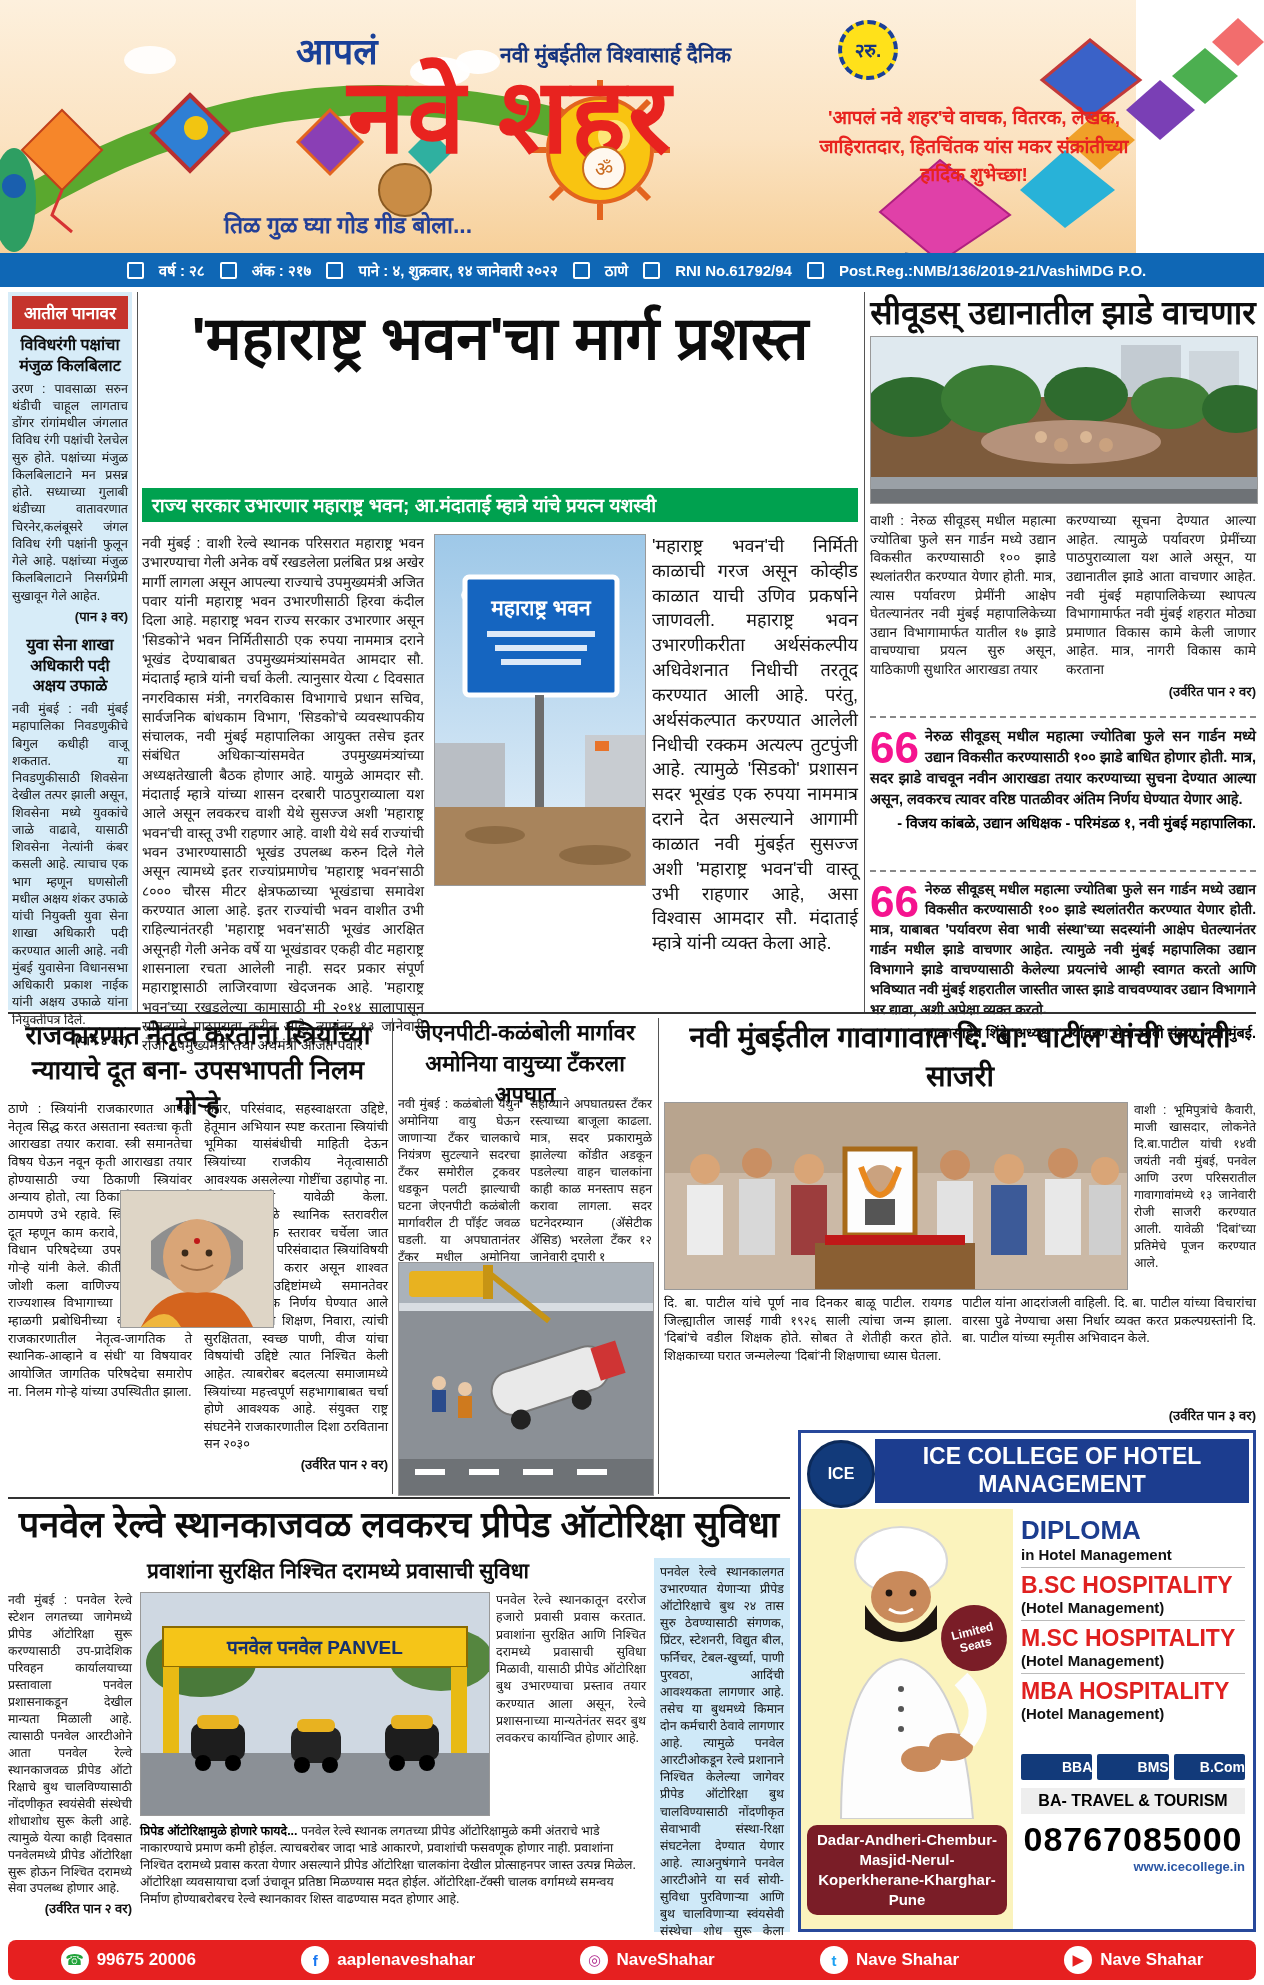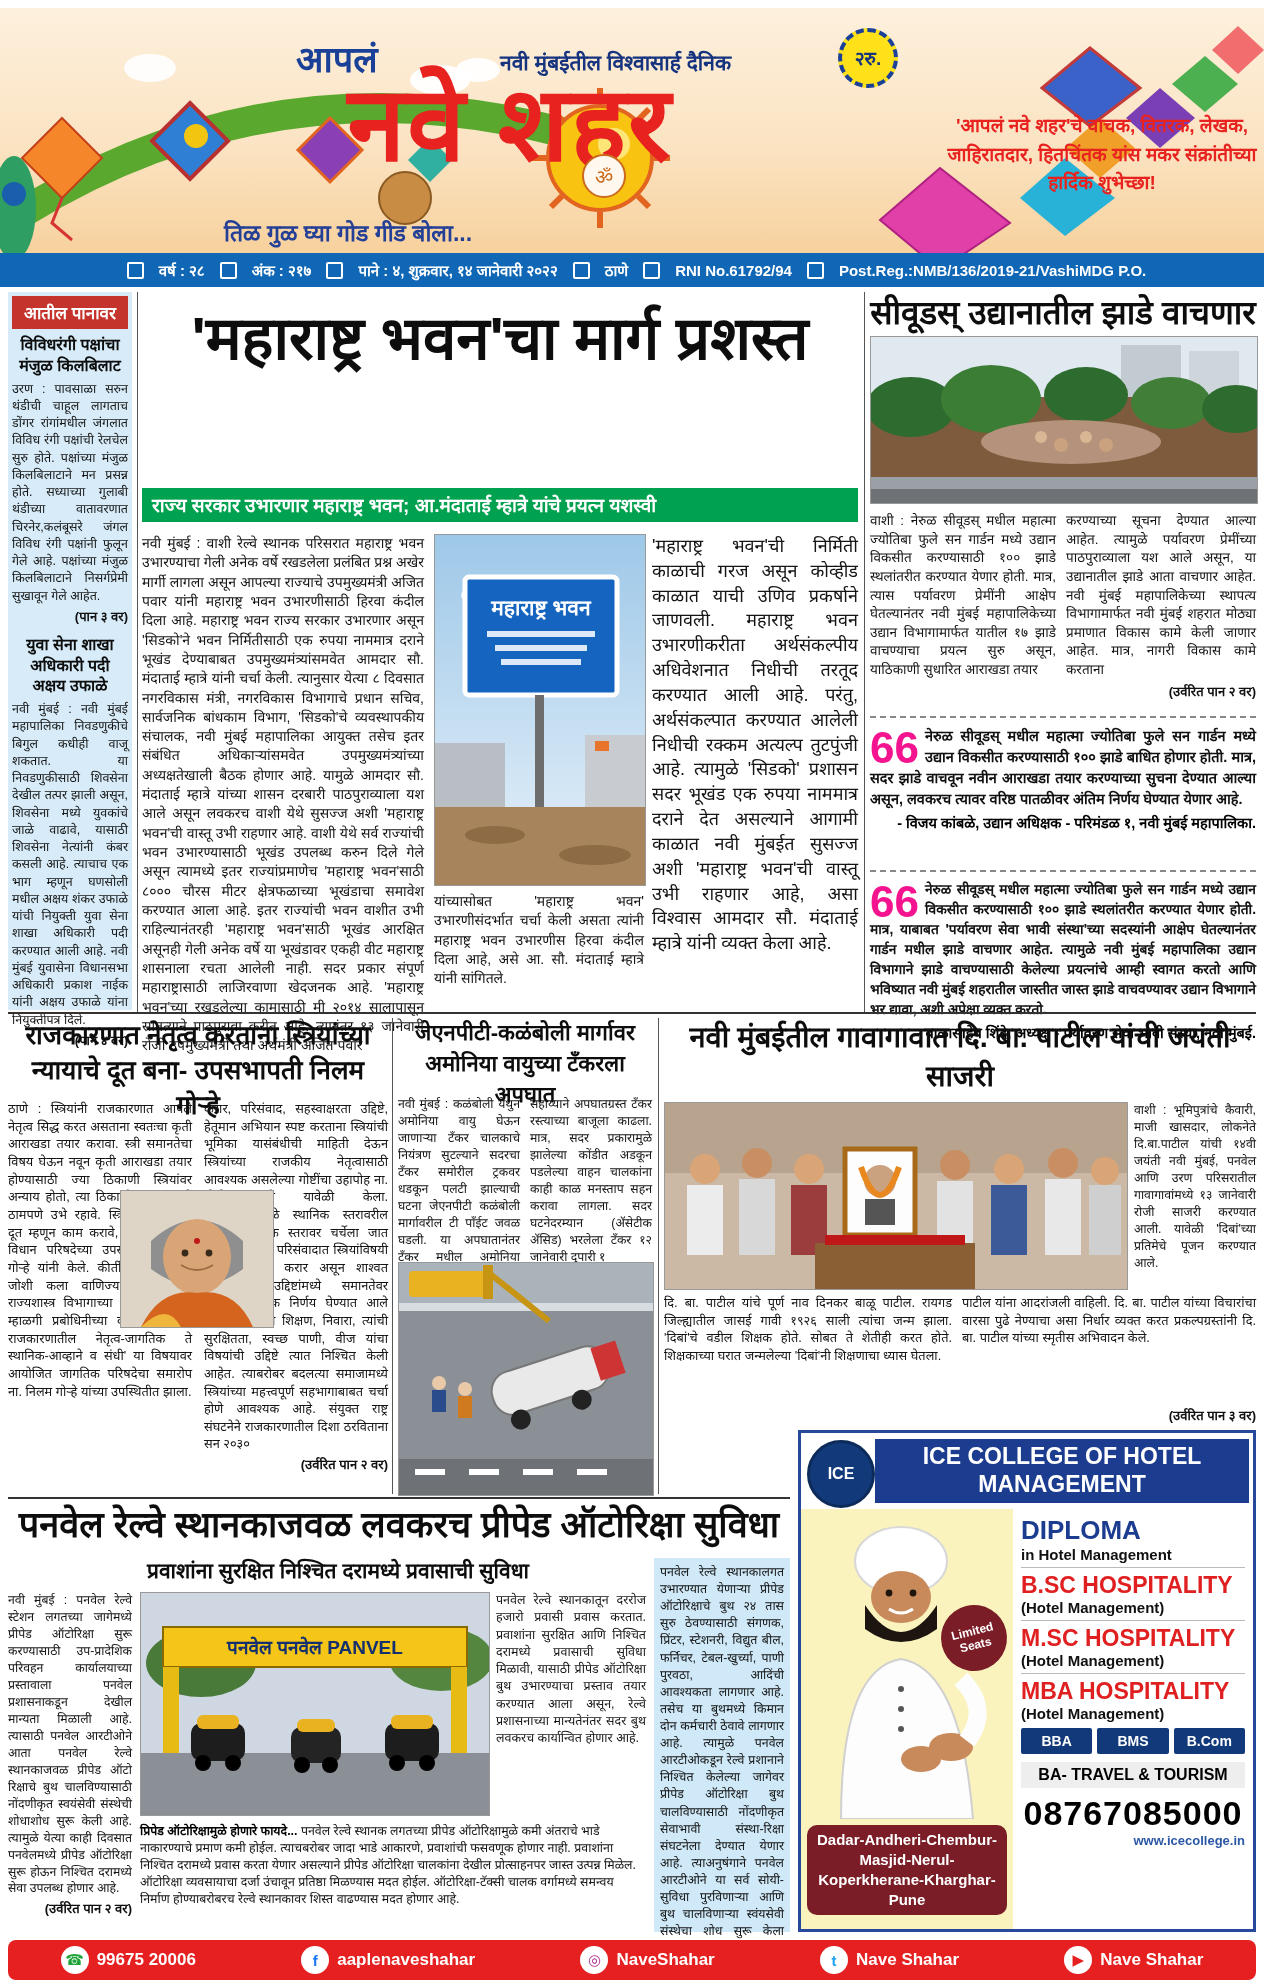--- a/index.html
+++ b/index.html
@@ -1,20 +1,20 @@
 <!DOCTYPE html>
 <html><head>
 <meta charset="utf-8">
 <style>
   html,body{margin:0;padding:0;background:#e9e9e9;}
   .page{position:relative;width:1264px;height:1985px;background:#ffffff;
         font-family:"Liberation Sans","DejaVu Sans",sans-serif;overflow:hidden;margin:0 auto;}
   .abs{position:absolute;}
   
-  .masthead{left:0;top:8px;width:1264px;height:253px;
+  .masthead{left:0;top:0;width:1136px;height:253px;
     background:linear-gradient(180deg,#fdf0dd 0%,#fbe3c2 55%,#f7d09a 100%);}
   .brand-prefix{left:296px;top:26px;font-size:36px;font-weight:bold;color:#1a4098;}
   .brand-title{left:225px;top:46px;width:570px;text-align:center;font-size:104px;line-height:1.35;
     font-weight:800;color:#e8231f;letter-spacing:2px;}
   .tagline{left:500px;top:40px;width:330px;font-size:21px;font-weight:bold;color:#15337e;}
   .price-badge{left:838px;top:20px;width:52px;height:52px;border-radius:50%;background:#ffe11a;
     border:4px dashed #1a4098;display:flex;align-items:center;justify-content:center;
     font-size:19px;font-weight:bold;color:#15337e;}
   .greeting{right:6px;top:104px;width:312px;text-align:center;font-size:19px;font-weight:bold;
     color:#e8231f;line-height:1.5;}
@@ -98,22 +98,22 @@
     transform:rotate(-14deg);line-height:1.2;}
   .ad-loc{left:6px;top:316px;width:200px;height:90px;background:#7a1d27;border-radius:10px;color:#fff;
     display:flex;align-items:center;justify-content:center;text-align:center;font-size:15px;font-weight:bold;
     line-height:1.35;padding:4px;box-sizing:border-box;}
   .prog-title{font-weight:800;}
   .prog-blue{color:#1c3d8f;font-size:26px;}
   .prog-red{color:#e02020;font-size:23px;}
   .prog-sub{font-size:15px;font-weight:bold;color:#111;margin-bottom:4px;}
   .prog-div{border-top:1px solid #bbb;margin:4px 0;}
   .deg-row{display:flex;gap:5px;margin-top:6px;}
-  .deg-box{flex:1;background:#123a7a;color:#fff;text-align:center;font-weight:bold;font-size:14px;
-    padding:5px 0;border-radius:2px;}
+  .deg-box{flex:1;background:#123a7a;color:#fff;text-align:right;font-weight:bold;font-size:14px;
+    padding:5px 0;border-radius:2px;margin-top:26px;}
   .travel{font-size:16px;font-weight:800;text-align:center;margin-top:8px;background:#eee;padding:4px 0;}
   .ad-phone{font-size:34px;font-weight:800;letter-spacing:1px;text-align:center;margin-top:6px;color:#000;}
   .ad-web{font-size:13px;font-weight:bold;color:#2b57a5;text-align:right;}
   
   .footer{left:8px;top:1940px;width:1248px;height:40px;background:#e62020;border-radius:8px;
     display:flex;align-items:center;justify-content:space-around;color:#fff;}
   .foot-item{display:flex;align-items:center;gap:8px;font-size:17px;font-weight:bold;}
   .foot-ic{width:28px;height:28px;border-radius:50%;background:#fff;display:flex;align-items:center;
     justify-content:center;font-size:15px;font-weight:bold;}
   .ic-wa{color:#21a33a;} .ic-fb{color:#1877f2;} .ic-ig{color:#b0298d;} .ic-tw{color:#1da1f2;} .ic-yt{color:#e62020;}
@@ -221,21 +221,20 @@
         <text x="106" y="80" text-anchor="middle" fill="#ffffff" font-size="21" font-weight="bold">महाराष्ट्र भवन</text>
         <rect x="52" y="96" width="108" height="6" fill="#dce9f8"></rect>
         <rect x="60" y="110" width="92" height="6" fill="#dce9f8"></rect>
         <rect x="66" y="124" width="80" height="6" fill="#dce9f8"></rect>
         <rect x="100" y="160" width="9" height="120" fill="#6d6d6d"></rect>
         <rect x="0" y="272" width="210" height="78" fill="#a8845c"></rect>
         <ellipse cx="60" cy="300" rx="30" ry="9" fill="#8d6b44"></ellipse>
         <ellipse cx="160" cy="320" rx="36" ry="10" fill="#8d6b44"></ellipse>
       </svg>
     </div>
-    <div class="abs lead-col2 bodytxt">यांच्यासोबत 'महाराष्ट्र भवन' उभारणीसंदर्भात चर्चा केली असता त्यांनी महाराष्ट्र भवन उभारणीस हिरवा कंदील दिला आहे, असे आ. सौ. मंदाताई म्हात्रे यांनी सांगितले.</div>
     <div class="abs lead-col3 bodytxt">'महाराष्ट्र भवन'ची निर्मिती काळाची गरज असून कोव्हीड काळात याची उणिव प्रकर्षाने जाणवली. महाराष्ट्र भवन उभारणीकरीता अर्थसंकल्पीय अधिवेशनात निधीची तरतूद करण्यात आली आहे. परंतु, अर्थसंकल्पात करण्यात आलेली निधीची रक्कम अत्यल्प तुटपुंजी आहे. त्यामुळे 'सिडको' प्रशासन सदर भूखंड एक रुपया नाममात्र दराने देत असल्याने आगामी काळात नवी मुंबईत सुसज्ज अशी 'महाराष्ट्र भवन'ची वास्तू उभी राहणार आहे, असा विश्वास आमदार सौ. मंदाताई म्हात्रे यांनी व्यक्त केला आहे.</div>
   </div>
   <div class="vrule" style="left:864px;top:292px;height:720px"></div>
 
   <div class="abs sea">
     <div class="abs sea-head headline">सीवूडस् उद्यानातील झाडे वाचणार</div>
     <div class="abs sea-photo">
       <svg width="100%" height="100%" viewBox="0 0 386 166">
         <rect width="386" height="60" fill="#dfe9ef"></rect>
         <rect x="250" y="8" width="60" height="52" fill="#c3cbd2"></rect>

